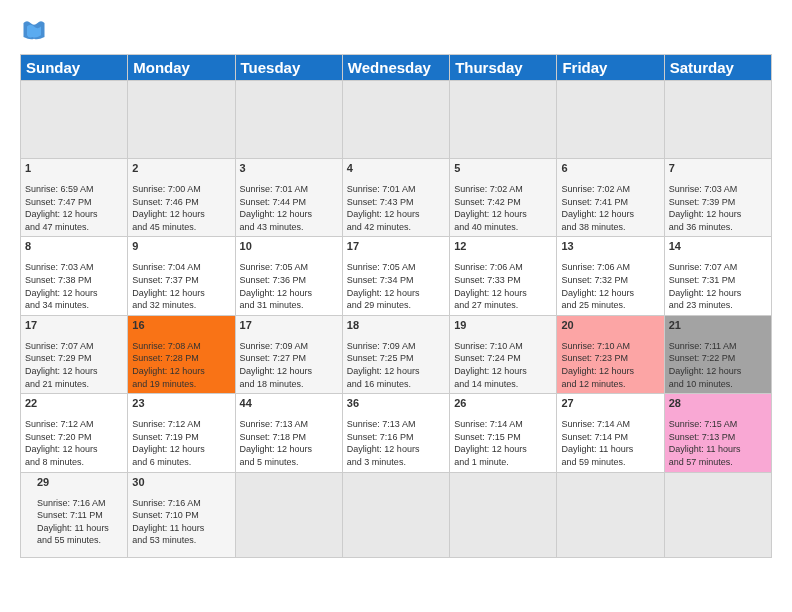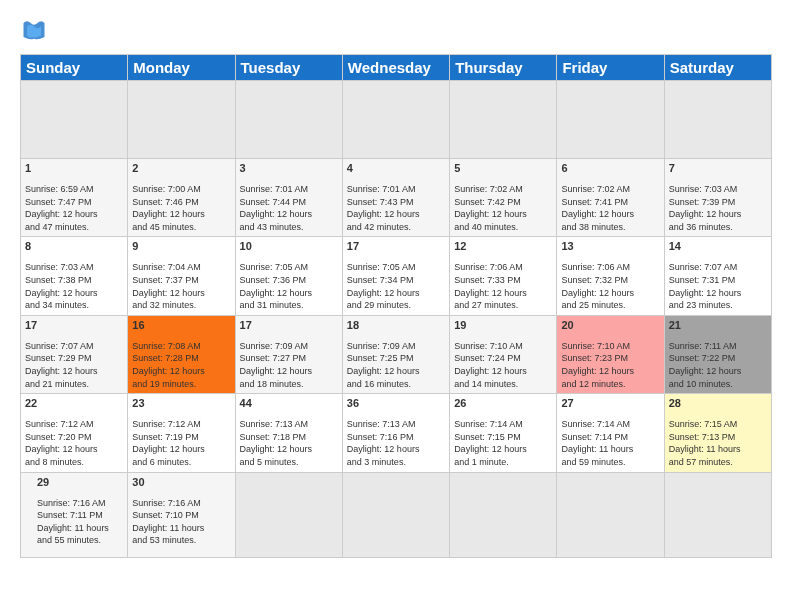--- a/index.html
+++ b/index.html
@@ -248,21 +248,21 @@
             <div class="day-info">Sunrise: 7:13 AM<br>Sunset: 7:16 PM<br>Daylight: 12 hours<br>and 3 minutes.</div>
           </td>
           <td style="background: rgb(255, 255, 255);">
             <span class="day-num">26</span>
             <div class="day-info">Sunrise: 7:14 AM<br>Sunset: 7:15 PM<br>Daylight: 12 hours<br>and 1 minute.</div>
           </td>
           <td style="background: rgb(255, 255, 255);">
             <span class="day-num">27</span>
             <div class="day-info">Sunrise: 7:14 AM<br>Sunset: 7:14 PM<br>Daylight: 11 hours<br>and 59 minutes.</div>
           </td>
-          <td style="background: #fef9c3;">
+          <td style="background: #f9a8d4;">
             <span class="day-num">28</span>
             <div class="day-info">Sunrise: 7:15 AM<br>Sunset: 7:13 PM<br>Daylight: 11 hours<br>and 57 minutes.</div>
           </td>
         </tr>
         <tr class="last-row">
           <td style="background: rgb(245, 245, 245); padding-left: 16px;">
             <span class="day-num">29</span>
             <div class="day-info">Sunrise: 7:16 AM<br>Sunset: 7:11 PM<br>Daylight: 11 hours<br>and 55 minutes.</div>
           </td>
           <td style="background: rgb(245, 245, 245);">

